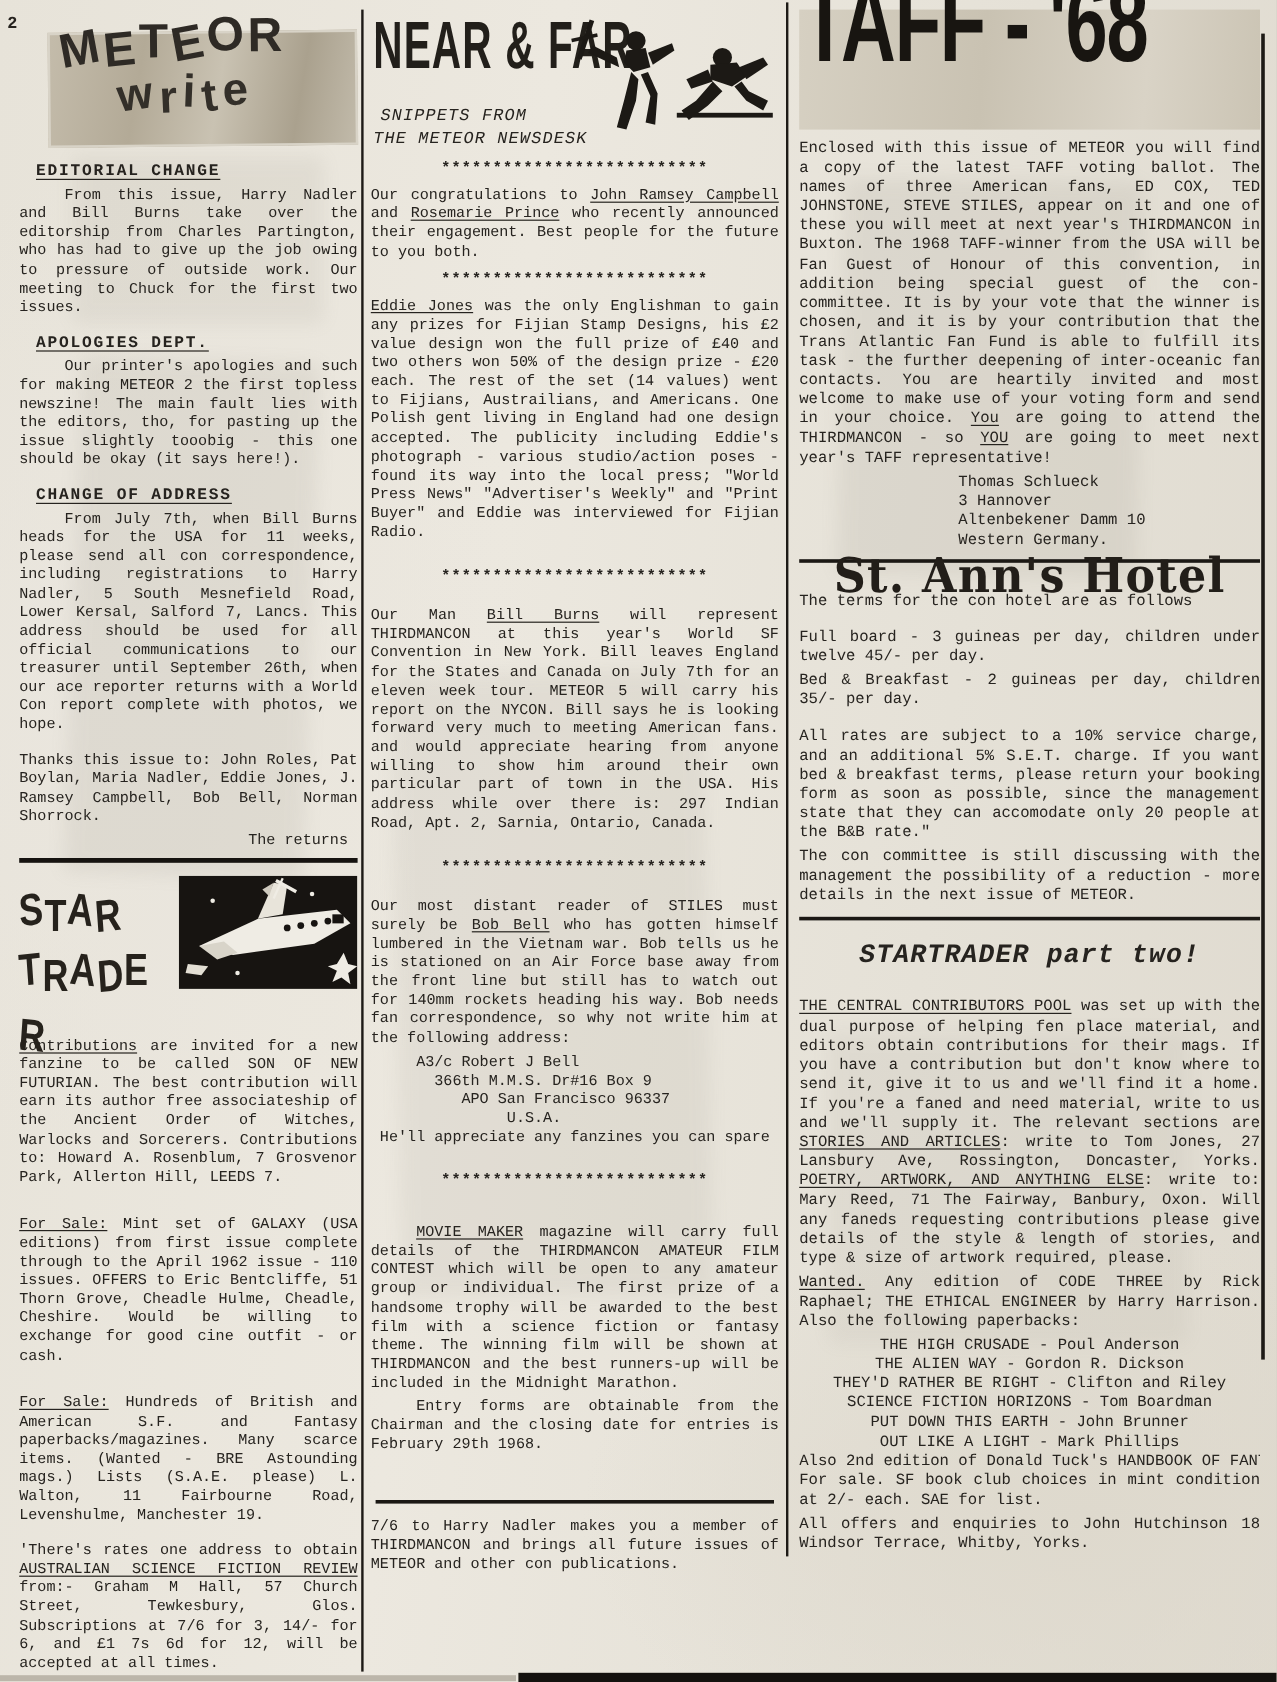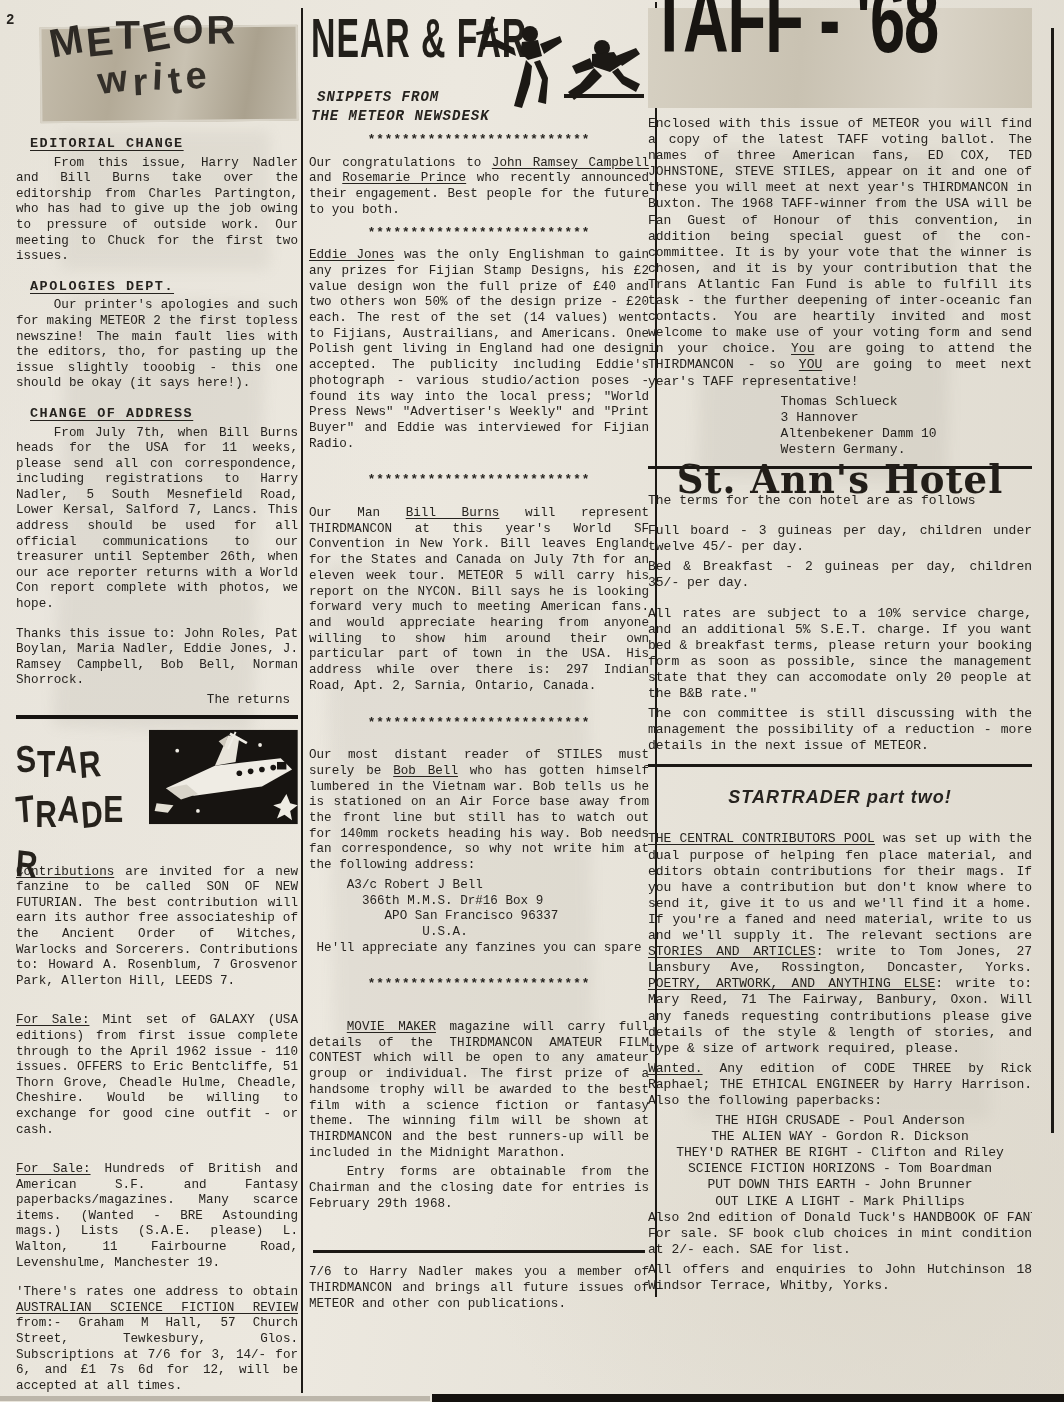--- a/index.html
+++ b/index.html
@@ -24,21 +24,21 @@
   #vr1 { left:301px; top:8px; height:1385px; }
   #vr2 { left:655px; top:2px; height:1295px; }
   #vr3 { left:1051px; top:28px; height:1105px; width:3px; }
 
   .bottom-bar-dark { position:absolute; left:432px; bottom:0; width:632px; height:8px; background:#14110e; }
   .bottom-bar-gray { position:absolute; left:0; bottom:1px; width:430px; height:5px; background:#bcb6aa; }
 
   .col { position:absolute; top:8px; }
   #col-left  { left:16px;  width:282px; font-size:12.6px; line-height:15.6px; }
   #col-mid   { left:309px; width:340px; font-size:12.6px; line-height:15.7px; }
-  #col-right { left:648px; width:384px; font-size:13px;   line-height:16.1px; }
+  #col-right { left:666px; width:384px; font-size:13px;   line-height:16.1px; }
 
   .page-num { position:absolute; left:6px; top:12px; font-weight:bold; font-size:14px; }
 
   p.body { margin:0 0 4px 0; text-align:justify; letter-spacing:0; }
   .ind { text-indent:5ch; }
   .ul { text-decoration:underline; text-underline-offset:2px; }
   .sec-h { font-weight:bold; letter-spacing:1.5px; text-decoration:underline; text-underline-offset:3px; margin:14px 0 4px 0; font-size:13.5px;padding-left:14px; }
   .gap { height:10px; }
 
   
@@ -47,21 +47,21 @@
     background:linear-gradient(100deg,#c4bcab 0%, #b3aa97 30%, #c9c2b2 55%, #aaa18e 80%, #c2bbab 100%);
     box-shadow:0 0 0 2px #d8d3c7 inset; transform:rotate(-.6deg);
   }
   .meteor-w1 { position:absolute; left:10px; top:2px; font-family:"Liberation Sans",sans-serif; font-weight:900; font-size:40px; letter-spacing:3px; color:#2e2a25; transform:rotate(-5deg); }
   .meteor-w2 { position:absolute; left:58px; top:46px; font-family:"Liberation Sans",sans-serif; font-weight:900; font-size:38px; letter-spacing:5px; color:#332f29; transform:rotate(-2deg); }
 
   
   .mid-head { position:relative; height:118px; }
   .nearfar { position:absolute; left:2px; top:18px; font-family:"Liberation Sans",sans-serif; font-weight:900; font-size:36px; letter-spacing:1px; color:#221f1a; transform:scale(.94,1.55); transform-origin:left top; }
   .fencers { position:absolute; right:0; top:0; }
-  .tagline { position:absolute; font-style:italic; font-weight:bold; font-size:14px; letter-spacing:1px; }
+  .tagline { position:absolute; font-style:italic; font-weight:normal; font-size:14px; letter-spacing:1px; }
   .tg1 { left:8px; top:82px; }
   .tg2 { left:2px; top:101px; }
   .stars { text-align:center; letter-spacing:1px; font-weight:bold; margin:7px 0 7px 0; white-space:nowrap; overflow:hidden; }
 
   
   .taff-band { height:100px; margin-bottom:8px; background:linear-gradient(95deg,#d6d0c2,#c9c2b2 40%,#d9d3c6 75%,#cbc4b4); position:relative; }
   .taff-text { position:absolute; left:2px; top:0px; font-family:"Liberation Sans",sans-serif; font-weight:900; font-size:62px; letter-spacing:-1px; color:#181511; transform:scale(1.02,1.52); transform-origin:left top; white-space:nowrap; }
 
   
   .hotel-rule { height:3px; background:#1b1814; margin:8px 0 2px 0; }
@@ -70,21 +70,21 @@
   .mid-rule { height:3px; background:#1b1814; margin:14px 4px 12px 4px; }
   .editors-line { text-align:right; margin:2px 8px 6px 0; }
   .dbl-rule { height:4px; background:#161310; margin:4px 0 8px 0; }
 
   
   .startrader { display:flex; align-items:flex-start; gap:10px; margin:6px 0 10px 0; }
   .st-words { font-family:"Liberation Sans",sans-serif; font-weight:900; font-size:30px; line-height:40px; letter-spacing:1px; color:#26221c; transform:scaleY(1.25); transform-origin:left top; padding-top:8px; }
   .addr-line { white-space:nowrap; }
   .a-ind1 { padding-left:5ch; } .a-ind2 { padding-left:7ch; } .a-ind3 { padding-left:10ch; } .a-ind4 { padding-left:15ch; }
   .taff-addr { padding-left:17ch; }
-  .startrader2 { text-align:center; font-family:Liberation Sans, sans-serif; font-style:italic; font-weight:bold; font-size:18px; margin:22px 0 26px 0; letter-spacing:1px; }
+  .startrader2 { text-align:center; font-family:Liberation Mono, monospace; font-style:italic; font-weight:bold; font-size:22px; margin:22px 0 26px 0; letter-spacing:1px; }
   .booklist div { white-space:nowrap; overflow:hidden;text-align:center; }
 </style>
 </head>
 <body>
 
 <div class="page">
   <div class="ghost g1"></div>
   <div class="ghost g2"></div>
   <div class="ghost g3"></div>
   <div class="ghost g4"></div>

